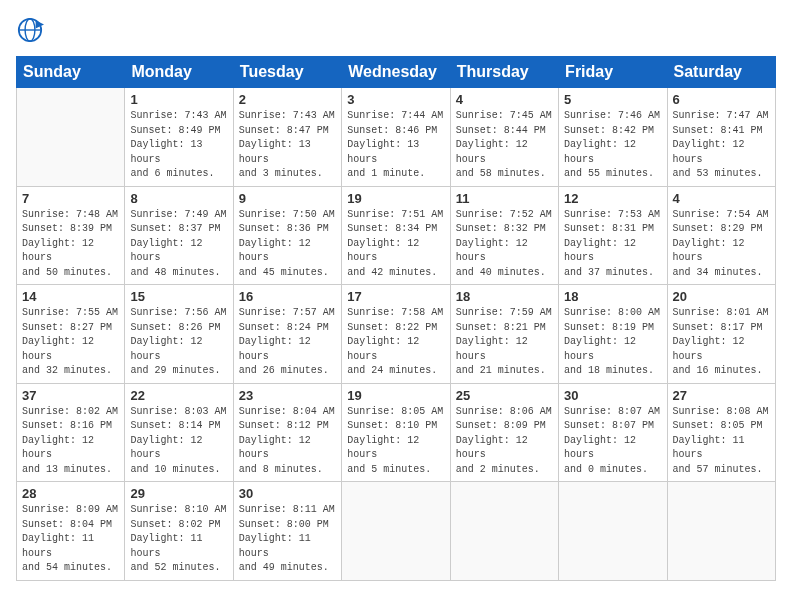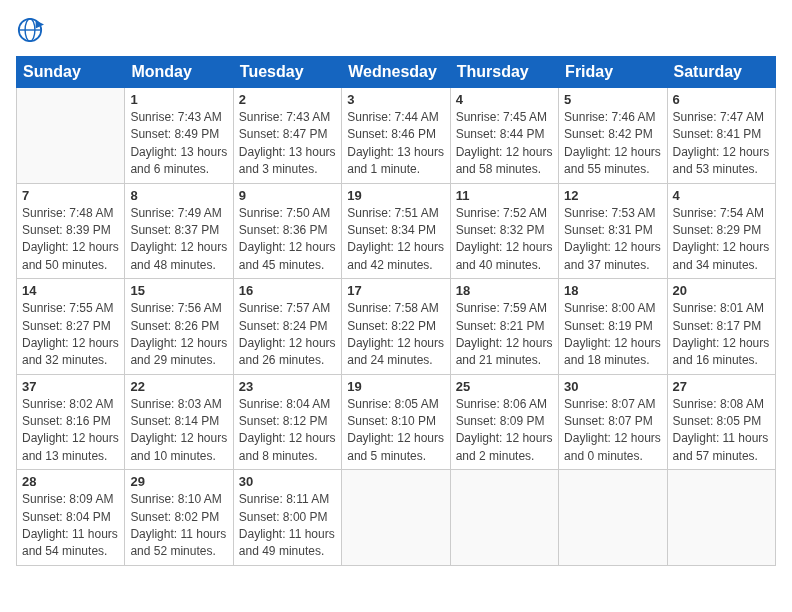--- a/index.html
+++ b/index.html
@@ -71,23 +71,24 @@
       width: calc(100% / 7);
     }
     .day-number {
       font-weight: bold;
       font-size: 13px;
       color: #333;
       display: block;
       margin-bottom: 2px;
     }
     .day-info {
-      font-size: 12px;
+      font-size: 10px;
       color: #444;
       line-height: 1.45;
+      font-family: Liberation Mono, monospace;
     }
     .empty-cell {
       background: #f9f9f9;
     }
     tbody tr:nth-child(odd) {
       background: #fff;
     }
     tbody tr {
       background: #fff;
     }

